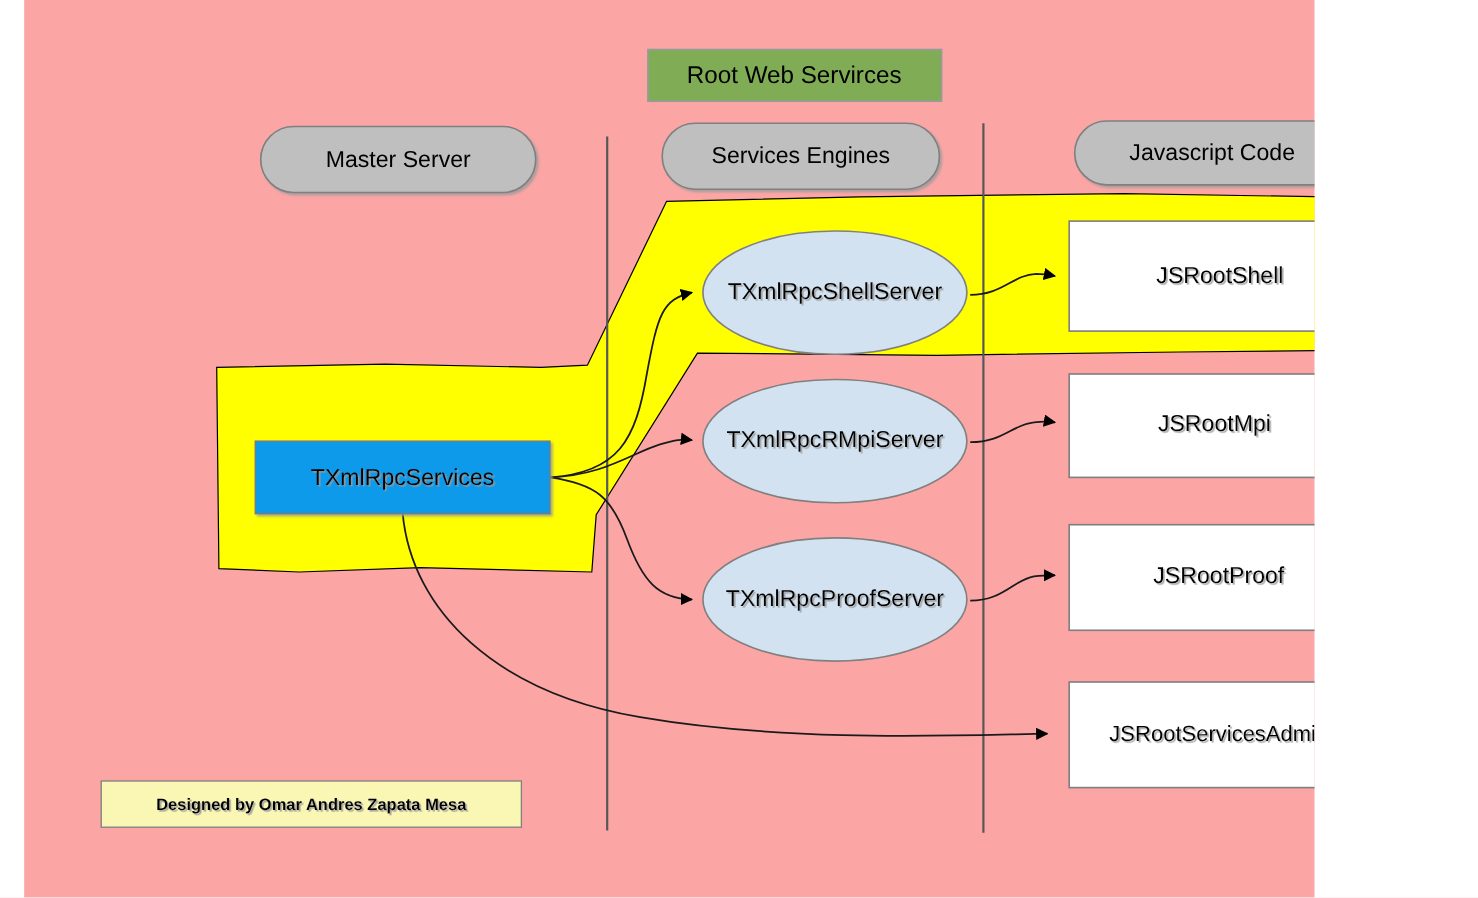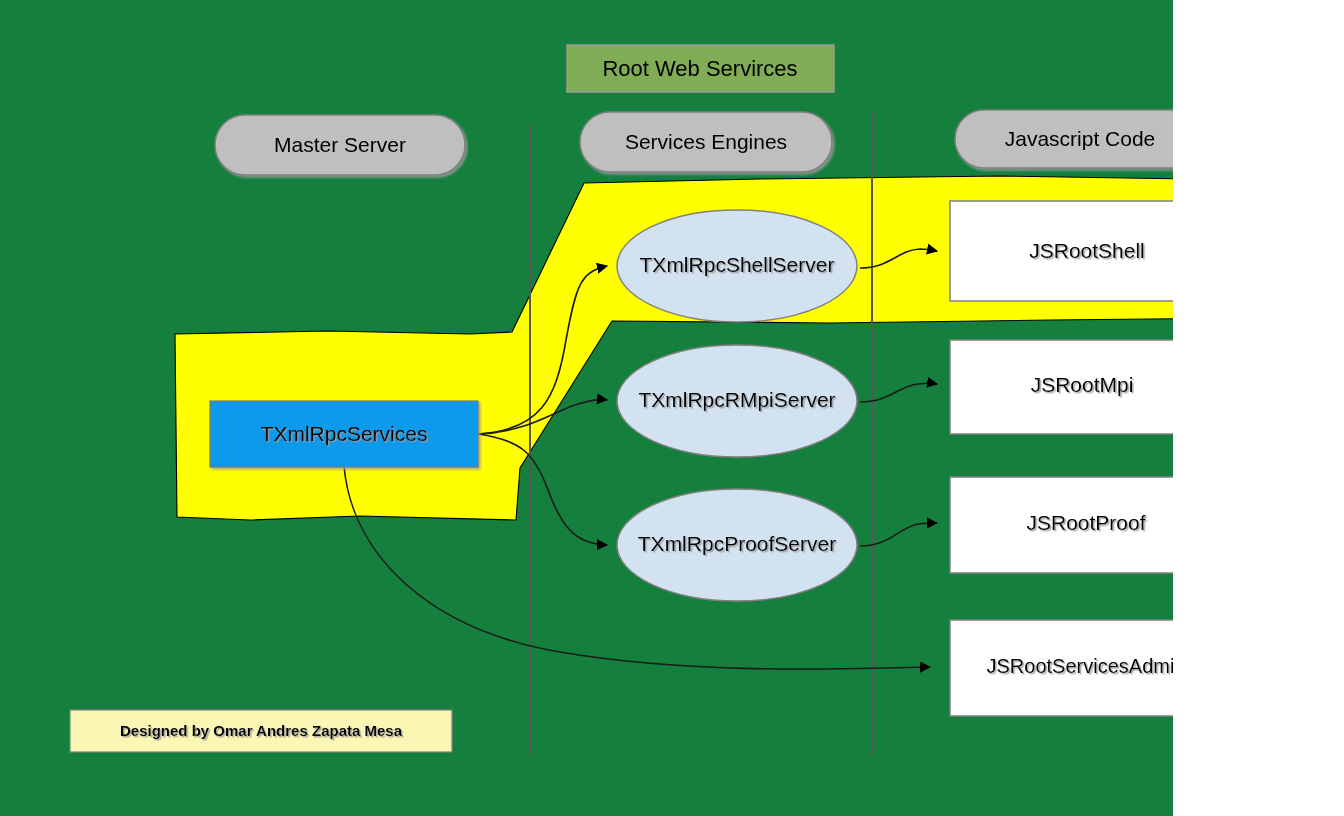--- a/index.html
+++ b/index.html
@@ -8,22 +8,23 @@
     padding: 0;
     background: #ffffff;
   }
   body {
     font-family: "Liberation Sans", "DejaVu Sans", sans-serif;
   }
   #canvas {
     position: relative;
     width: 1173px;
     height: 816px;
-    background: #15803d;
+    background: #fca5a5;
     overflow: hidden;
+    margin-left: 22px;
   }
   #diagram-svg {
     position: absolute;
     left: 0;
     top: 0;
     width: 1344px;
     height: 816px;
   }
   .node-label {
     font-family: "Liberation Sans", "DejaVu Sans", sans-serif;

